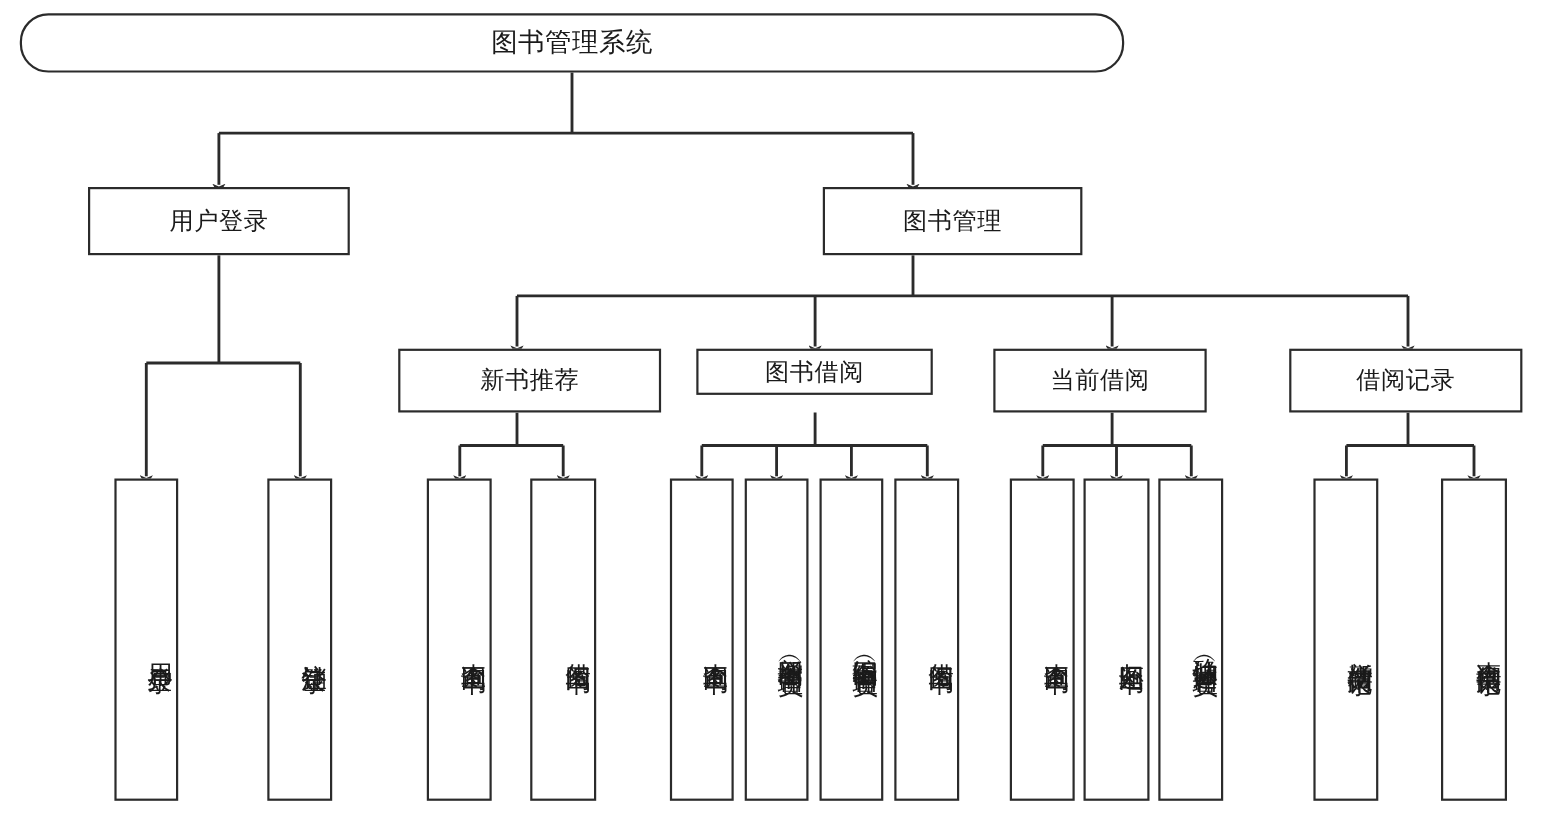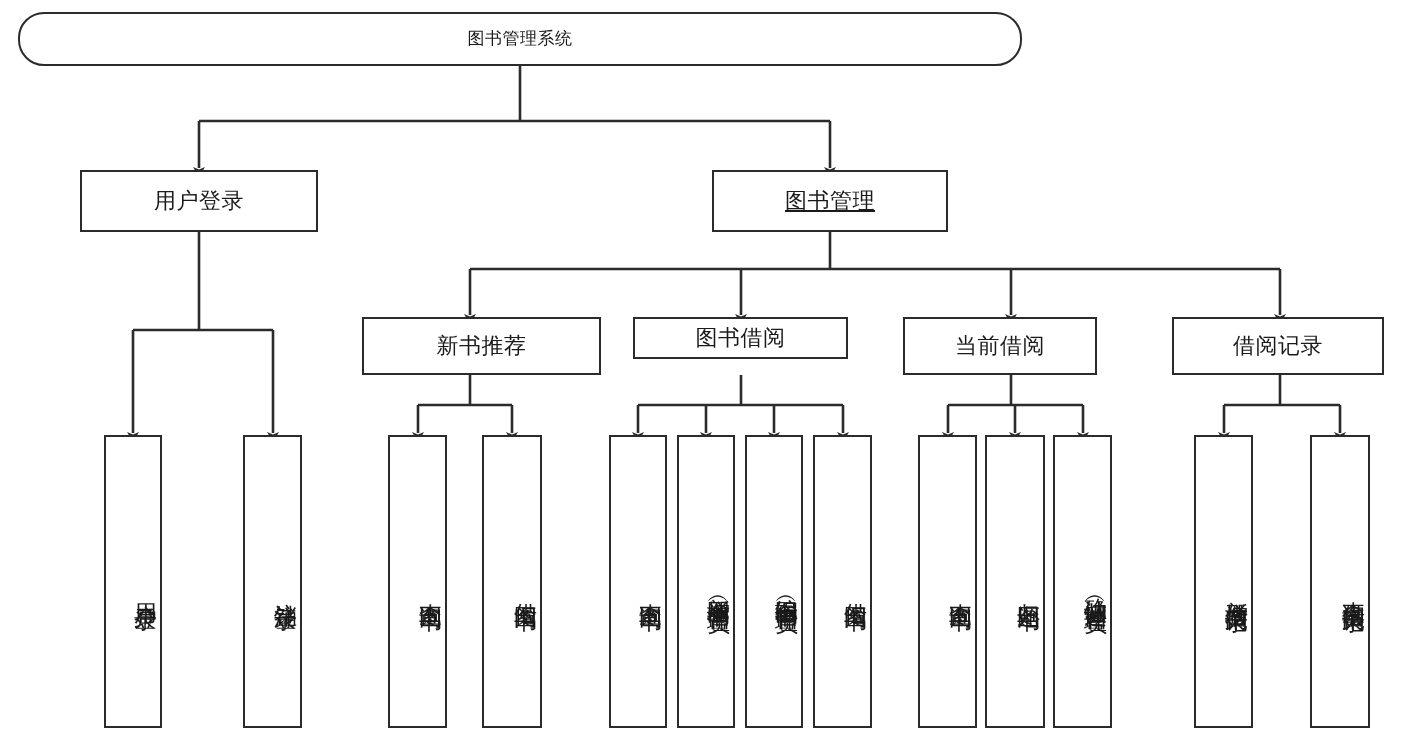--- a/index.html
+++ b/index.html
@@ -44,21 +44,21 @@
     writing-mode: vertical-rl;
     text-orientation: upright;
     font-size: 23px;
     line-height: 1.25;
     letter-spacing: 2px;
     padding-top: 14px;
     align-items: flex-start;
     justify-content: center;
   }
   .node.root {
-    font-size: 17px;
+    font-size: 24px;
     border-radius: 26px;
   }
   #watermark {
     position: absolute;
     color: #bdbdbd;
     font-size: 19px;
     white-space: nowrap;
     letter-spacing: 0.5px;
     left: 1192px;
     top: 712px;
@@ -108,21 +108,21 @@
         <path d="M1280,375 L1280,405"></path>
         <path d="M1224,405 L1340,405"></path>
         <path d="M1224,405 L1224,433" marker-end="url(#arrow)"></path>
         <path d="M1340,405 L1340,433" marker-end="url(#arrow)"></path>
       </g>
   </svg>
 
   <div id="nodes">
       <div class="node horiz root" style="left: 18px; top: 12px; width: 1004px; height: 54px;">图书管理系统</div>
       <div class="node horiz" style="left: 80px; top: 170px; width: 238px; height: 62px;">用户登录</div>
-      <div class="node horiz" style="left: 712px; top: 170px; width: 236px; height: 62px; text-decoration: underline;">图书管理</div>
+      <div class="node horiz" style="left: 748px; top: 170px; width: 236px; height: 62px;">图书管理</div>
       <div class="node horiz" style="left: 362px; top: 317px; width: 239px; height: 58px;">新书推荐</div>
       <div class="node horiz" style="left: 633px; top: 317px; width: 215px; height: 42px;">图书借阅</div>
       <div class="node horiz" style="left: 903px; top: 317px; width: 194px; height: 58px; text-align: right;">当前借阅</div>
       <div class="node horiz" style="left: 1172px; top: 317px; width: 212px; height: 58px;">借阅记录</div>
       <div class="node vert" style="left: 104px; top: 435px; width: 58px; height: 293px;">用户登录</div>
       <div class="node vert" style="left: 243px; top: 435px; width: 59px; height: 293px;">注销登录</div>
       <div class="node vert" style="left: 388px; top: 435px; width: 59px; height: 293px;">查询图书</div>
       <div class="node vert" style="left: 482px; top: 435px; width: 60px; height: 293px;">借阅图书</div>
       <div class="node vert" style="left: 609px; top: 435px; width: 58px; height: 293px;">查询图书</div>
       <div class="node vert" style="left: 677px; top: 435px; width: 58px; height: 293px;">新增图书（管理员）</div>

